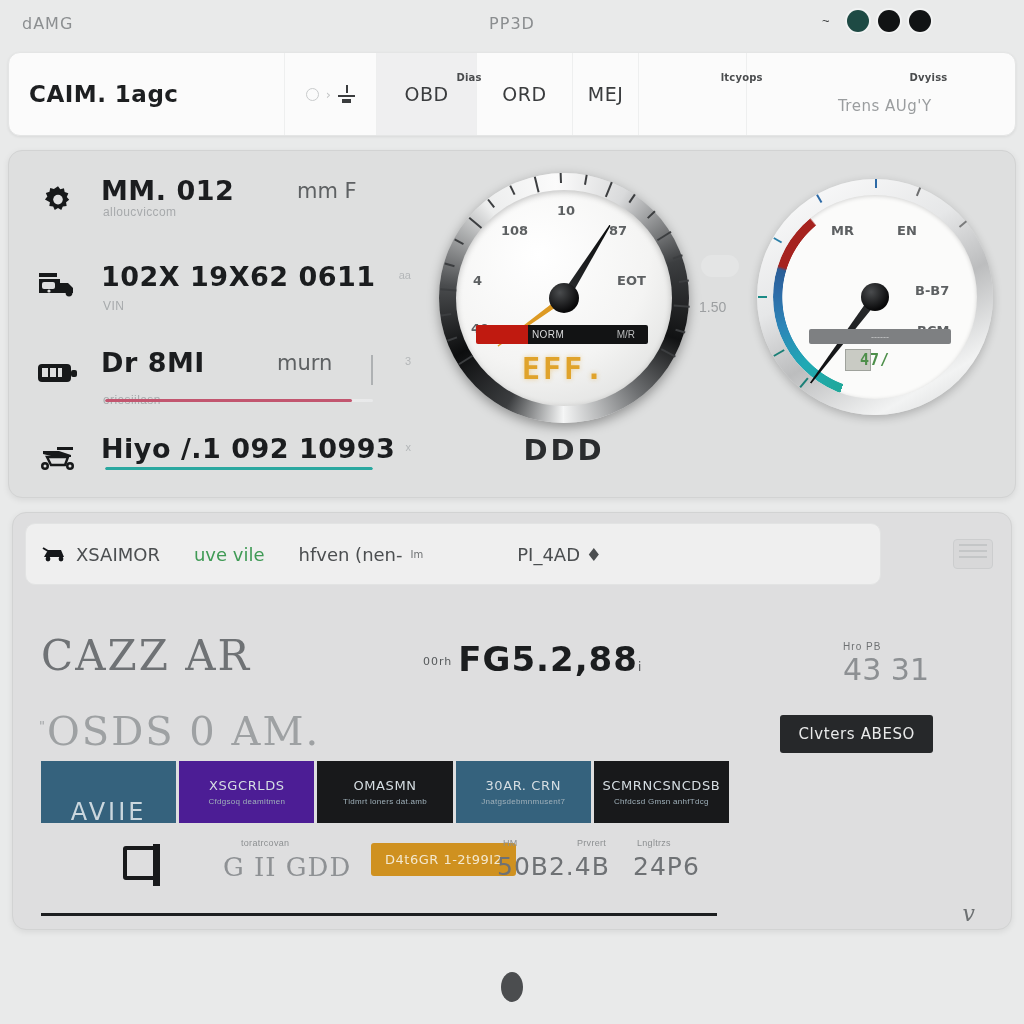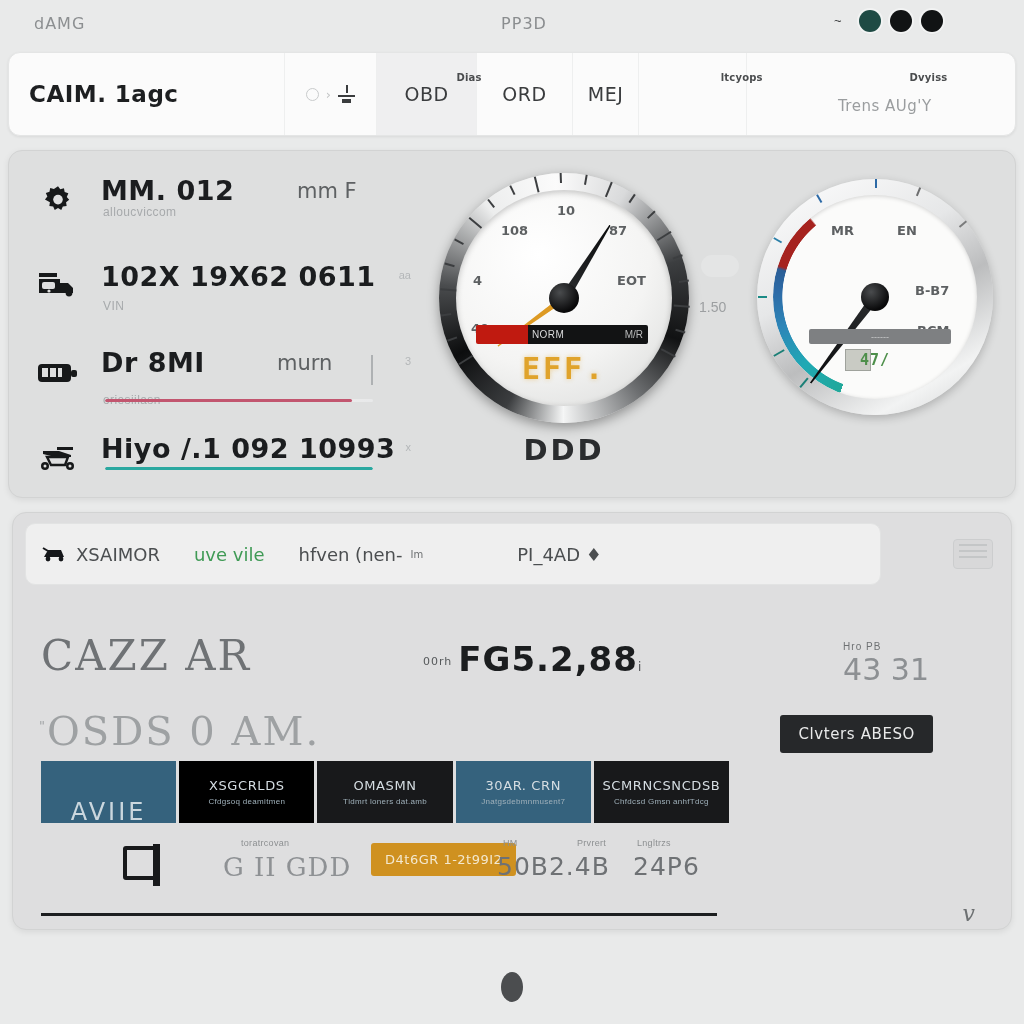--- a/index.html
+++ b/index.html
@@ -7,21 +7,21 @@
     width: 1024px; height: 1024px;
     background: #e9eaea;
     font-family: "Liberation Sans", sans-serif;
     overflow: hidden;
   }
   body { position: relative; }
 
   
   .titlebar {
     position: absolute; left: 0; top: 0; width: 947px; height: 48px;
-    display: flex; align-items: center; margin-left: 12px;
+    display: flex; align-items: center;
   }
   .tb-left {
     position: absolute; left: 22px; top: 14px;
     font-size: 16px; color: #8c8f91; letter-spacing: 1px;
     font-family: "DejaVu Sans", sans-serif;
   }
   .tb-center {
     position: absolute; left: 0; top: 14px; width: 1024px; text-align: center;
     font-size: 16px; color: #8a8d8f; letter-spacing: 1px;
     font-family: "DejaVu Sans", sans-serif;
@@ -167,21 +167,21 @@
   .gnum { position: absolute; font-size: 13px; color: #5d6062; font-weight: bold;
           font-family: "DejaVu Sans", sans-serif; z-index: 5; white-space: nowrap; }
 
   .lcdbar {
     position: absolute; z-index: 8; height: 19px; display: flex; align-items: center;
     border-radius: 2px; overflow: hidden;
   }
   .g1 .lcdbar { left: 37px; top: 152px; width: 172px;
                 background: linear-gradient(90deg,#c01a10 0%, #c01a10 30%, #121314 30%, #121314 100%); }
   .g1 .lcdbar span { font-size: 10px; color: #d9dadb; padding-left: 56px; letter-spacing: .4px; }
-  .g1 .lcdbar em { font-size: 10px; color: #b9babb; font-style: normal; margin-left: auto; padding-right: 5px; }
+  .g1 .lcdbar em { font-size: 10px; color: #b9babb; font-style: normal; margin-left: auto; padding-right: 13px; }
   .g2 .lcdbar { left: 52px; top: 150px; width: 142px; height: 15px; background: #7e8082; }
   .g2 .lcdbar span { font-size: 9px; color: #cccdce; width: 100%; text-align: center; }
 
   .lcdtext {
     position: absolute; z-index: 8; left: 0; width: 100%; text-align: center;
     font-family: "DejaVu Sans Mono", monospace; font-weight: bold;
   }
   .g1 .lcdtext { top: 178px; font-size: 30px; color: #e0a32b; letter-spacing: 3px;
                  text-shadow: 0 0 5px rgba(224,163,43,.45); }
   .g2 .lcdtext { top: 172px; font-size: 15px; color: #4d8f4a; letter-spacing: 1px; }
@@ -511,21 +511,21 @@
     <span class="sup">"</span><span>OSDS 0 AM.</span>
   </div>
 
   <button class="dark-btn">Clvters ABESO</button>
 
   <div class="segbar">
     <div class="seg first" style="background:#35627d">
       <span class="s-main">AVIIE</span>
       <span class="s-sub"></span>
     </div>
-    <div class="seg" style="background:#000000">
+    <div class="seg" style="background:#4c1d95">
       <span class="s-main">XSGCRLDS</span>
       <span class="s-sub">Cfdgsoq deamitmen</span>
     </div>
     <div class="seg" style="background:#18191b">
       <span class="s-main">OMASMN</span>
       <span class="s-sub">Tldmrt loners dat.amb</span>
     </div>
     <div class="seg" style="background:#35627d">
       <span class="s-main">30AR. CRN</span>
       <span class="s-sub">Jnatgsdebmnmusent7</span>

